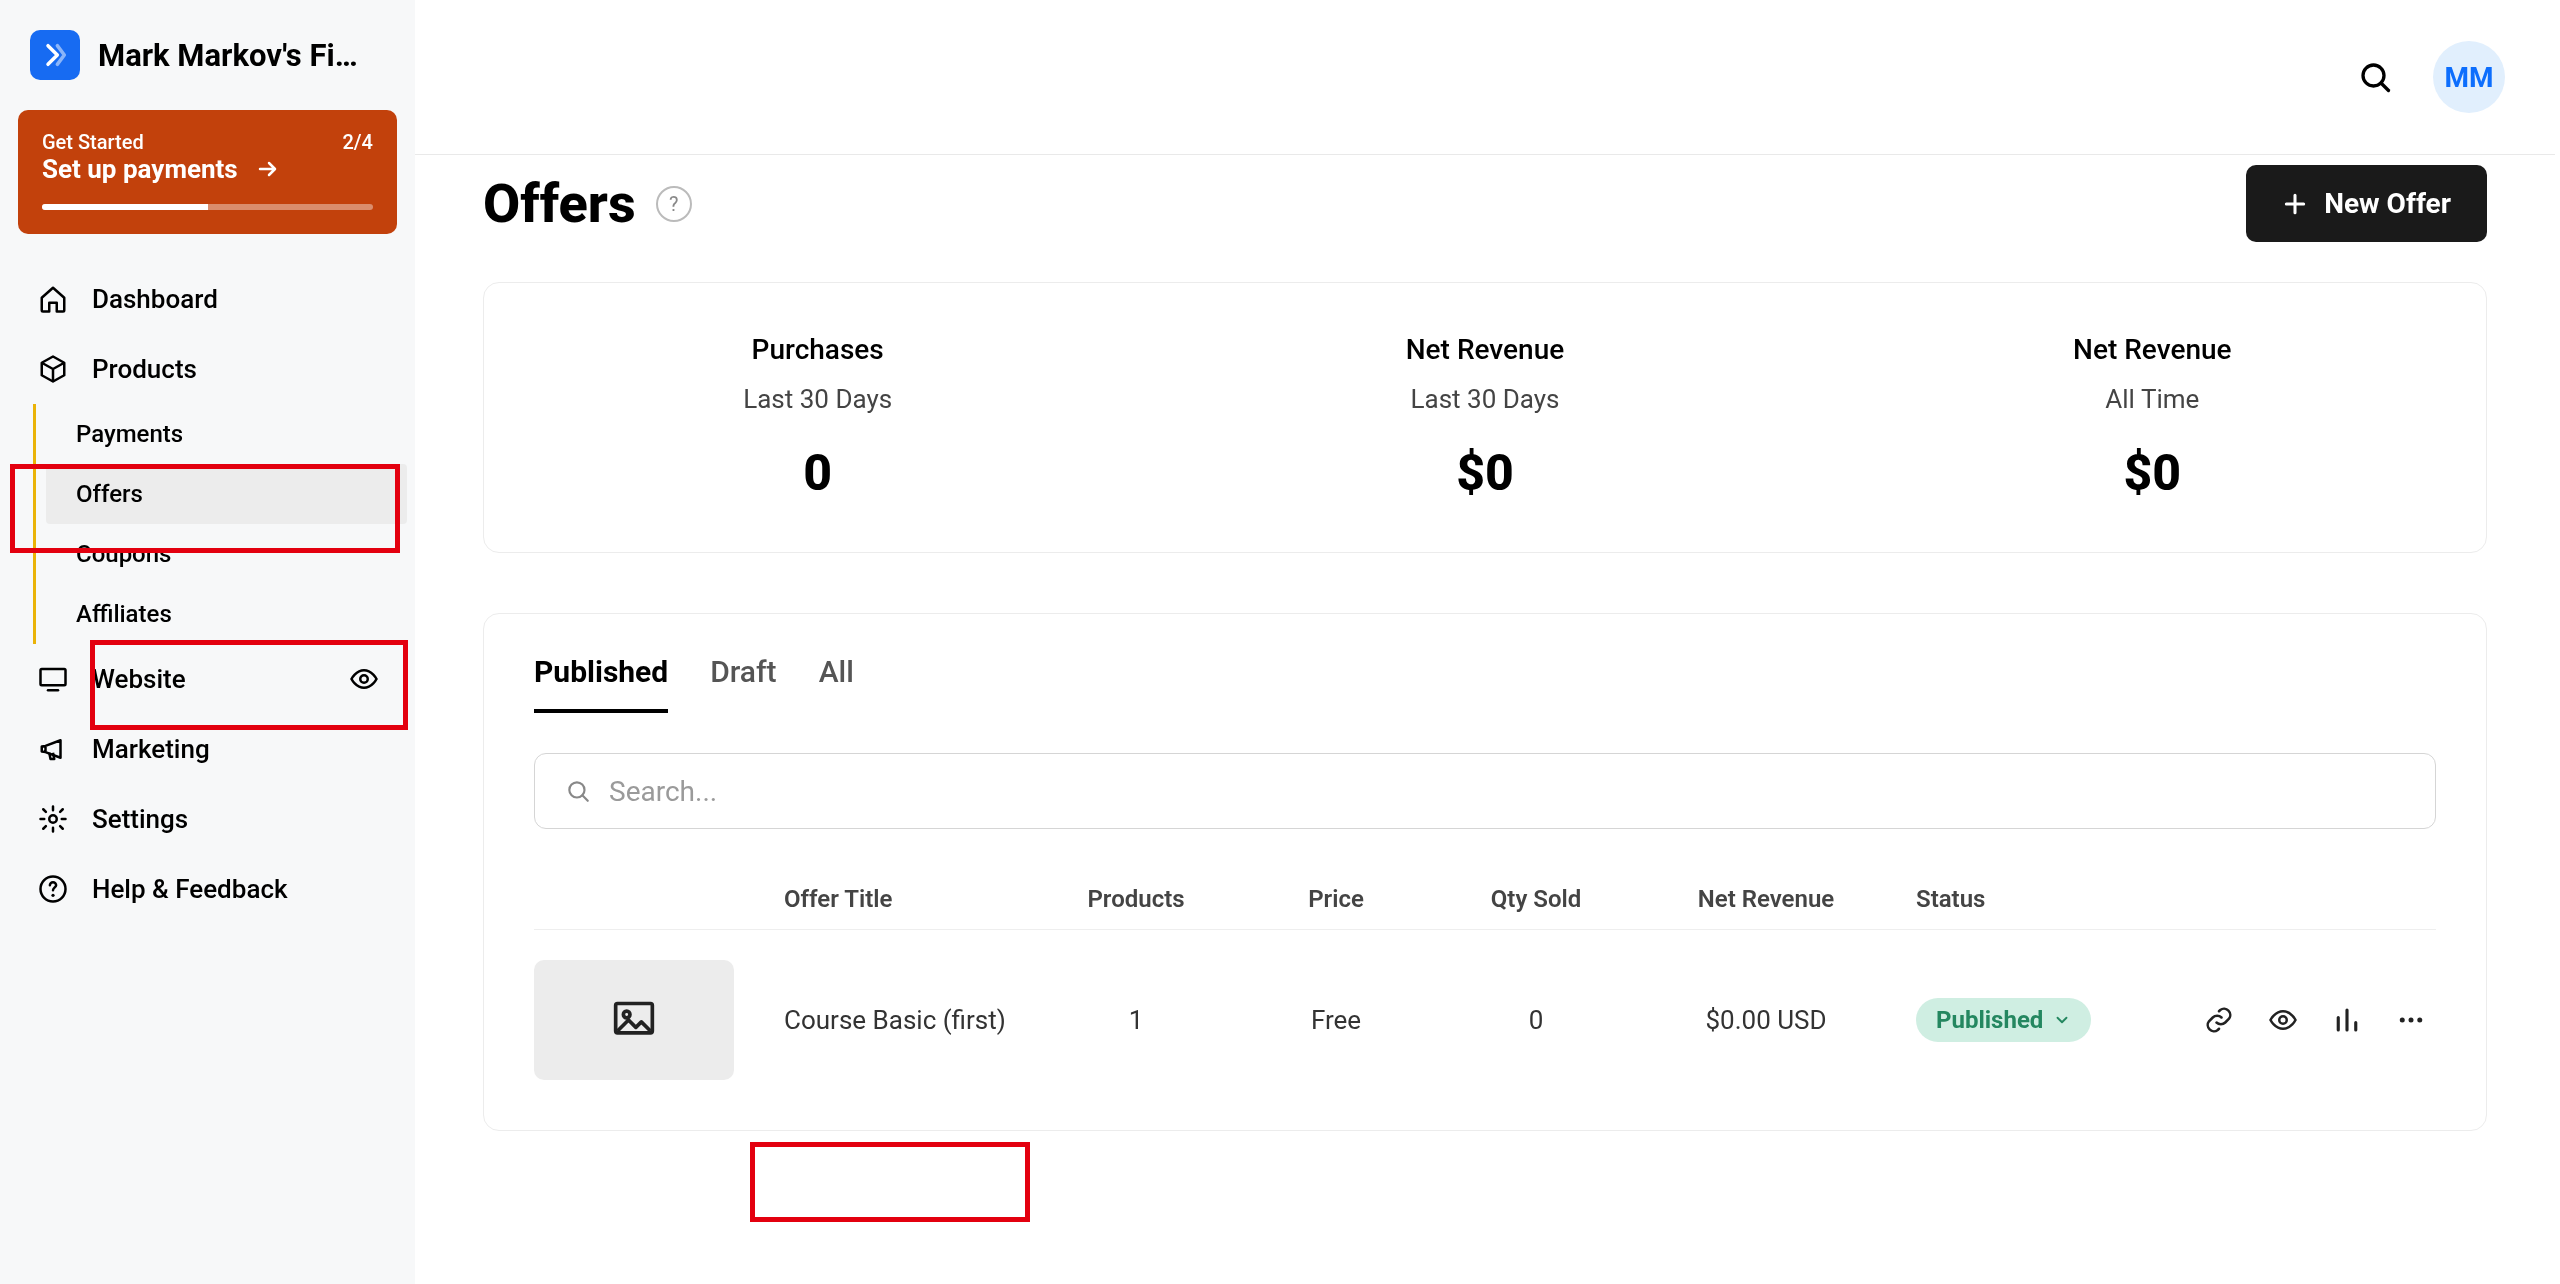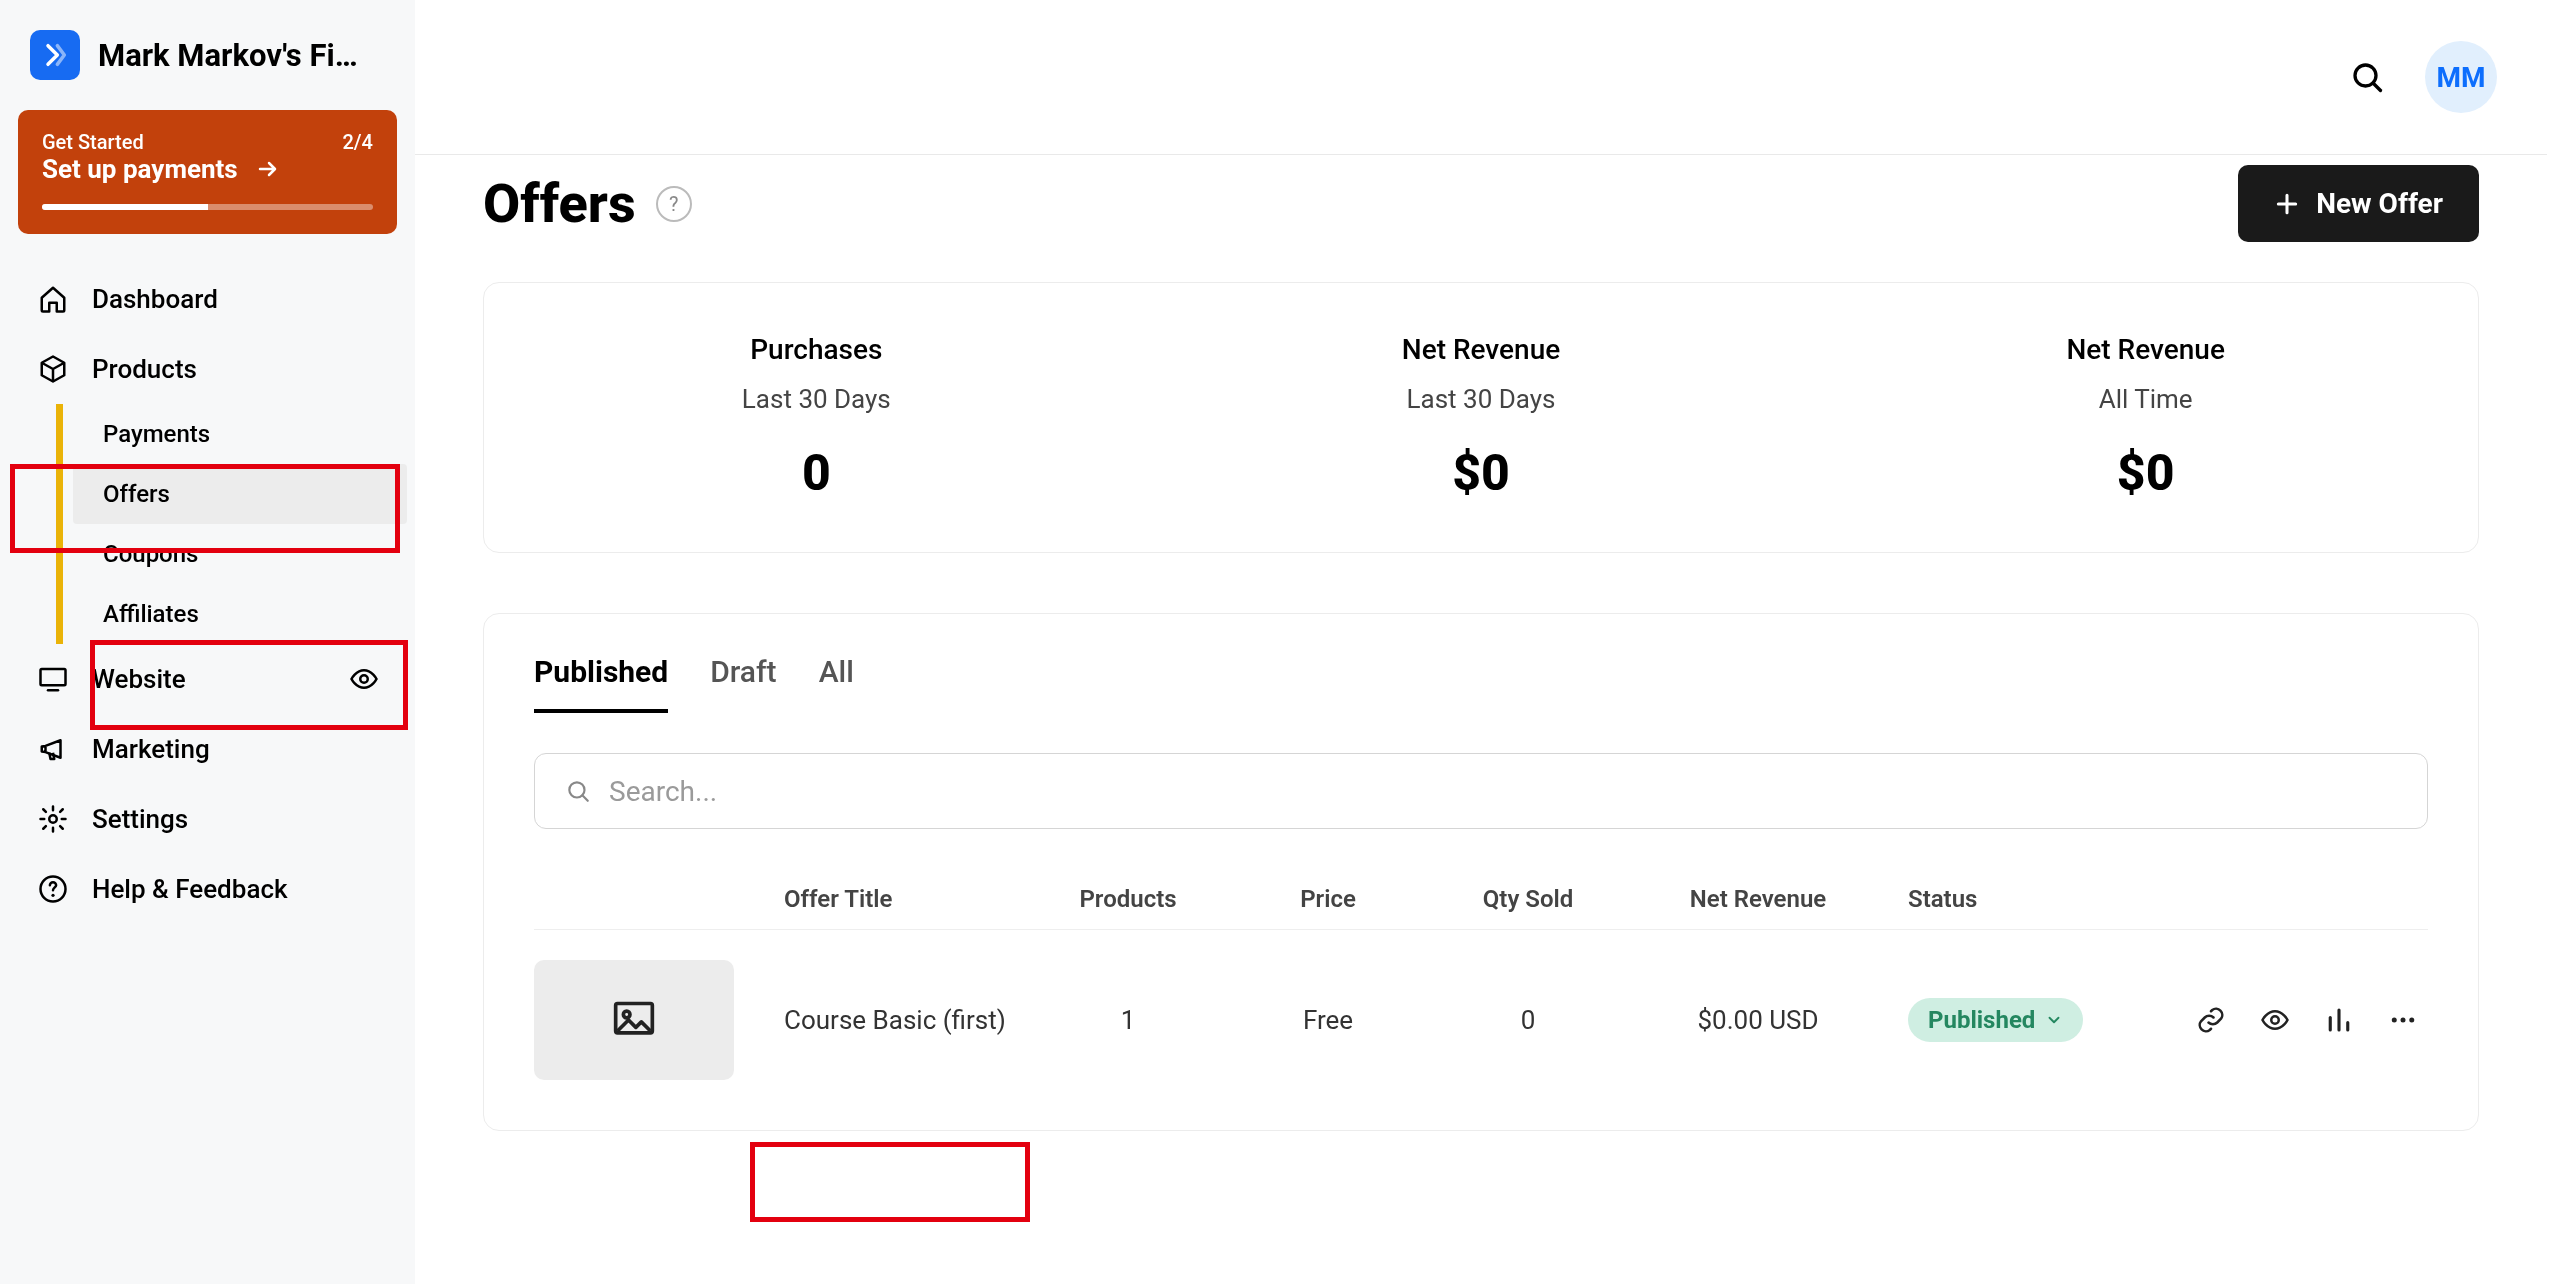--- a/index.html
+++ b/index.html
@@ -17,29 +17,29 @@
     .gs-action { font-size:26px; font-weight:700; }
     .gs-progressbar { margin-top:20px; height:6px; background:rgba(255,255,255,.4); border-radius:4px; position:relative; overflow:hidden; }
     .gs-progressfill { height:100%; background:#fff; width:50%; }
     
     .nav { padding:0 8px; }
     .nav-item { display:flex; align-items:center; gap:22px; padding:18px 28px; font-size:26px; font-weight:500; cursor:pointer; border-radius:6px; position:relative; }
     .nav-icon { width:34px; height:34px; display:flex; align-items:center; justify-content:center; flex-shrink:0;}
     .nav-item.active { background:#ededed; }
     .eye-icon-right { margin-left:auto; }
     
-    .subnav { margin-left:48px; border-left:7px solid #eab308; }
+    .subnav { margin-left:25px; border-left:3px solid #eab308; }
     .sub-item { padding:16px 28px 16px 30px; font-size:24px; font-weight:500; cursor:pointer; margin-left:10px; }
     .sub-item.active { background:#ececec; border-radius:4px; }
 
     
     .hl { border:5px solid #e3000f; position:absolute; pointer-events:none; }
     
     
-    .main { position:absolute; left:415px; top:0; right:13px; height:100%; }
+    .main { position:absolute; left:415px; top:0; right:5px; height:100%; }
     .topbar { height:155px; display:flex; align-items:center; justify-content:flex-end; padding:0 50px; gap:40px; border-bottom:1px solid #e9e9e9; }
     .avatar { width:72px; height:72px; border-radius:50%; background:#e1effd; color:#0d6efd; display:flex; align-items:center; justify-content:center; font-size:28px; font-weight:700; }
 
     .page-head { display:flex; align-items:center; justify-content:space-between; padding:10px 68px 40px 68px; }
     .page-title-row { display:flex; align-items:center; gap:20px; }
     .page-title { font-size:54px; font-weight:800; }
     .help-badge { width:36px; height:36px; border:2px solid #bbb; border-radius:50%; display:flex; align-items:center; justify-content:center; color:#888; font-size:20px;}
     .new-offer-btn { background:#1a1a1a; color:#fff; border:none; border-radius:10px; padding:22px 36px; font-size:28px; font-weight:700; display:flex; align-items:center; gap:16px; cursor:pointer;}
     
     .stats-card { margin:0 68px; border:1px solid #ececec; border-radius:16px; display:flex; padding:50px 0; }

